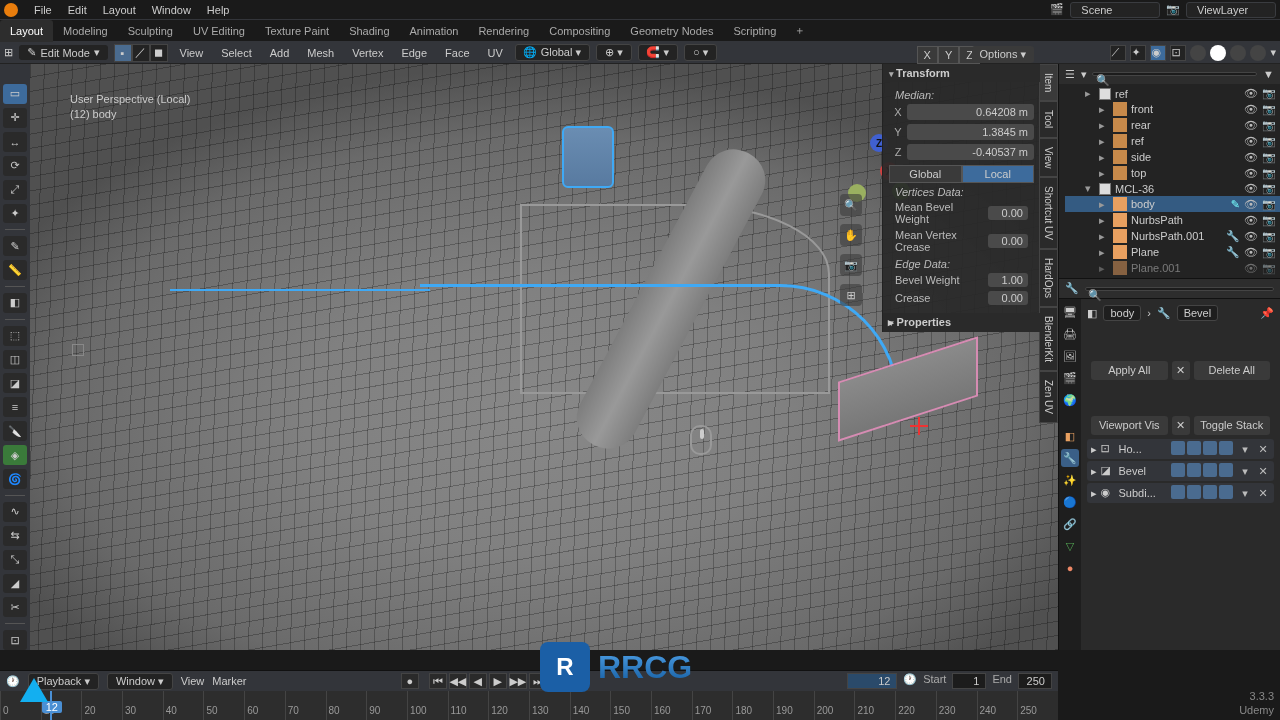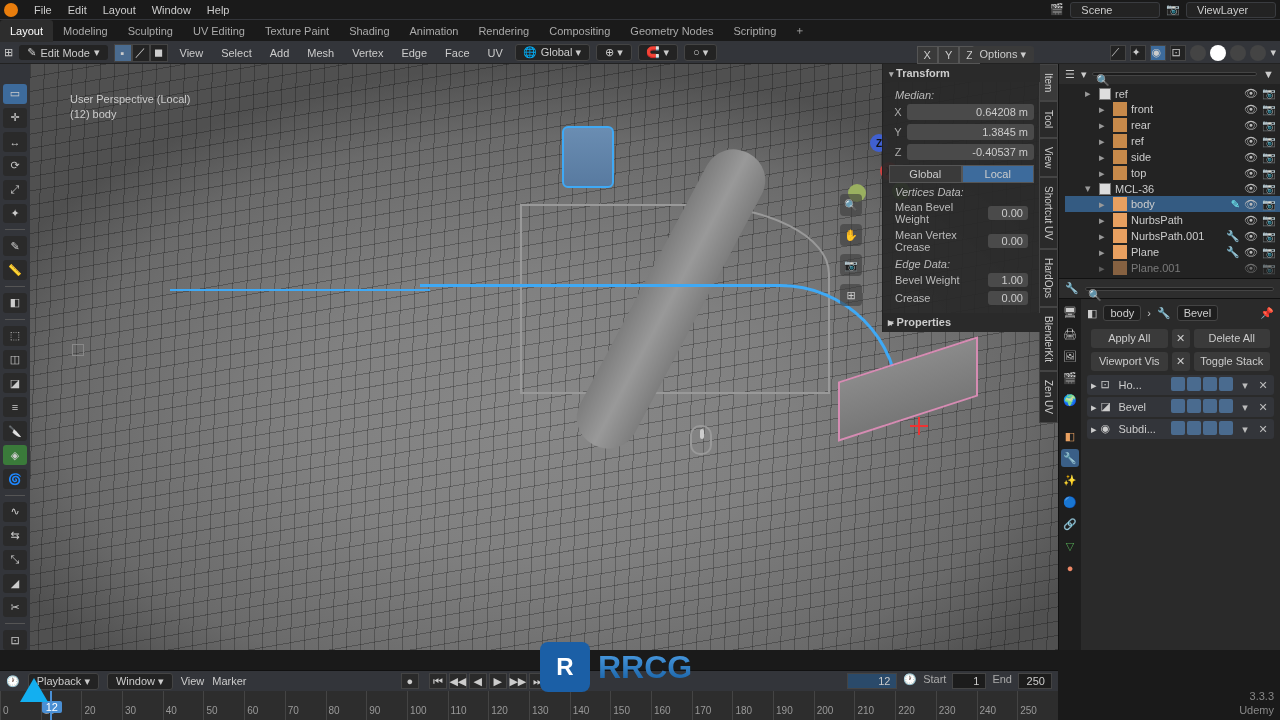--- a/index.html
+++ b/index.html
@@ -88,21 +88,21 @@
 .outliner .item.sel{ background:#345b82; }
 .outliner .item.coll{ font-weight:normal;}
 .outliner .ind1{padding-left:20px;} .outliner .ind2{padding-left:34px;}
 .proparea{ flex:1; display:flex; border-top:1px solid #111;}
 .propTabs{ width:22px; background:#1e1e1e; display:flex; flex-direction:column; align-items:center; padding-top:4px; gap:4px;}
 .propTabs span{ width:18px;height:18px; border-radius:3px; display:flex;align-items:center;justify-content:center;}
 .propTabs span.active{ background:#3a5f87;}
 .propBody{ flex:1; background:#2a2a2a; padding:4px 6px; overflow:hidden;}
 .propBody .bread{ display:flex; align-items:center; gap:6px; padding:2px 0 6px;}
 .propBody .bread .bx{ background:#1e1e1e; border:1px solid #444; padding:1px 6px; border-radius:3px;}
-.propBody .modhdr{ display:flex; gap:4px; padding:2px 4px;}
+.propBody .modhdr{ display:flex; gap:4px; padding:2px 4px;margin-top:32px;}
 .propBody .modhdr span{ flex:1; background:#3a3a3a; padding:3px; text-align:center; border-radius:3px;}
 .propBody .modhdr span.x{ flex:0 0 18px;}
 .propBody .addmod{ background:#3a3a3a; text-align:center; padding:4px; margin:4px 0; border-radius:3px;}
 .propBody .mod{ display:flex; align-items:center; background:#33353a; padding:2px 4px; margin:2px 0; border-radius:3px; gap:4px;}
 .propBody .mod .ic{width:14px;height:14px;display:inline-block;}
 .propBody .mod .nm{ flex:1; }
 .propBody .mod .vis span{ width:14px;height:14px;background:#4a6b8f;display:inline-block;margin:0 1px;border-radius:2px;}
 .propBody .mod .dd, .propBody .mod .xx{ width:14px;text-align:center;color:#bbb;}
 .timeline{ position:absolute; left:0; right:222px; bottom:0; height:50px; background:#232323; border-top:1px solid #111;}
 .timeline .thdr{ height:20px; background:#33353a; display:flex; align-items:center; padding:0 6px; gap:8px;}

